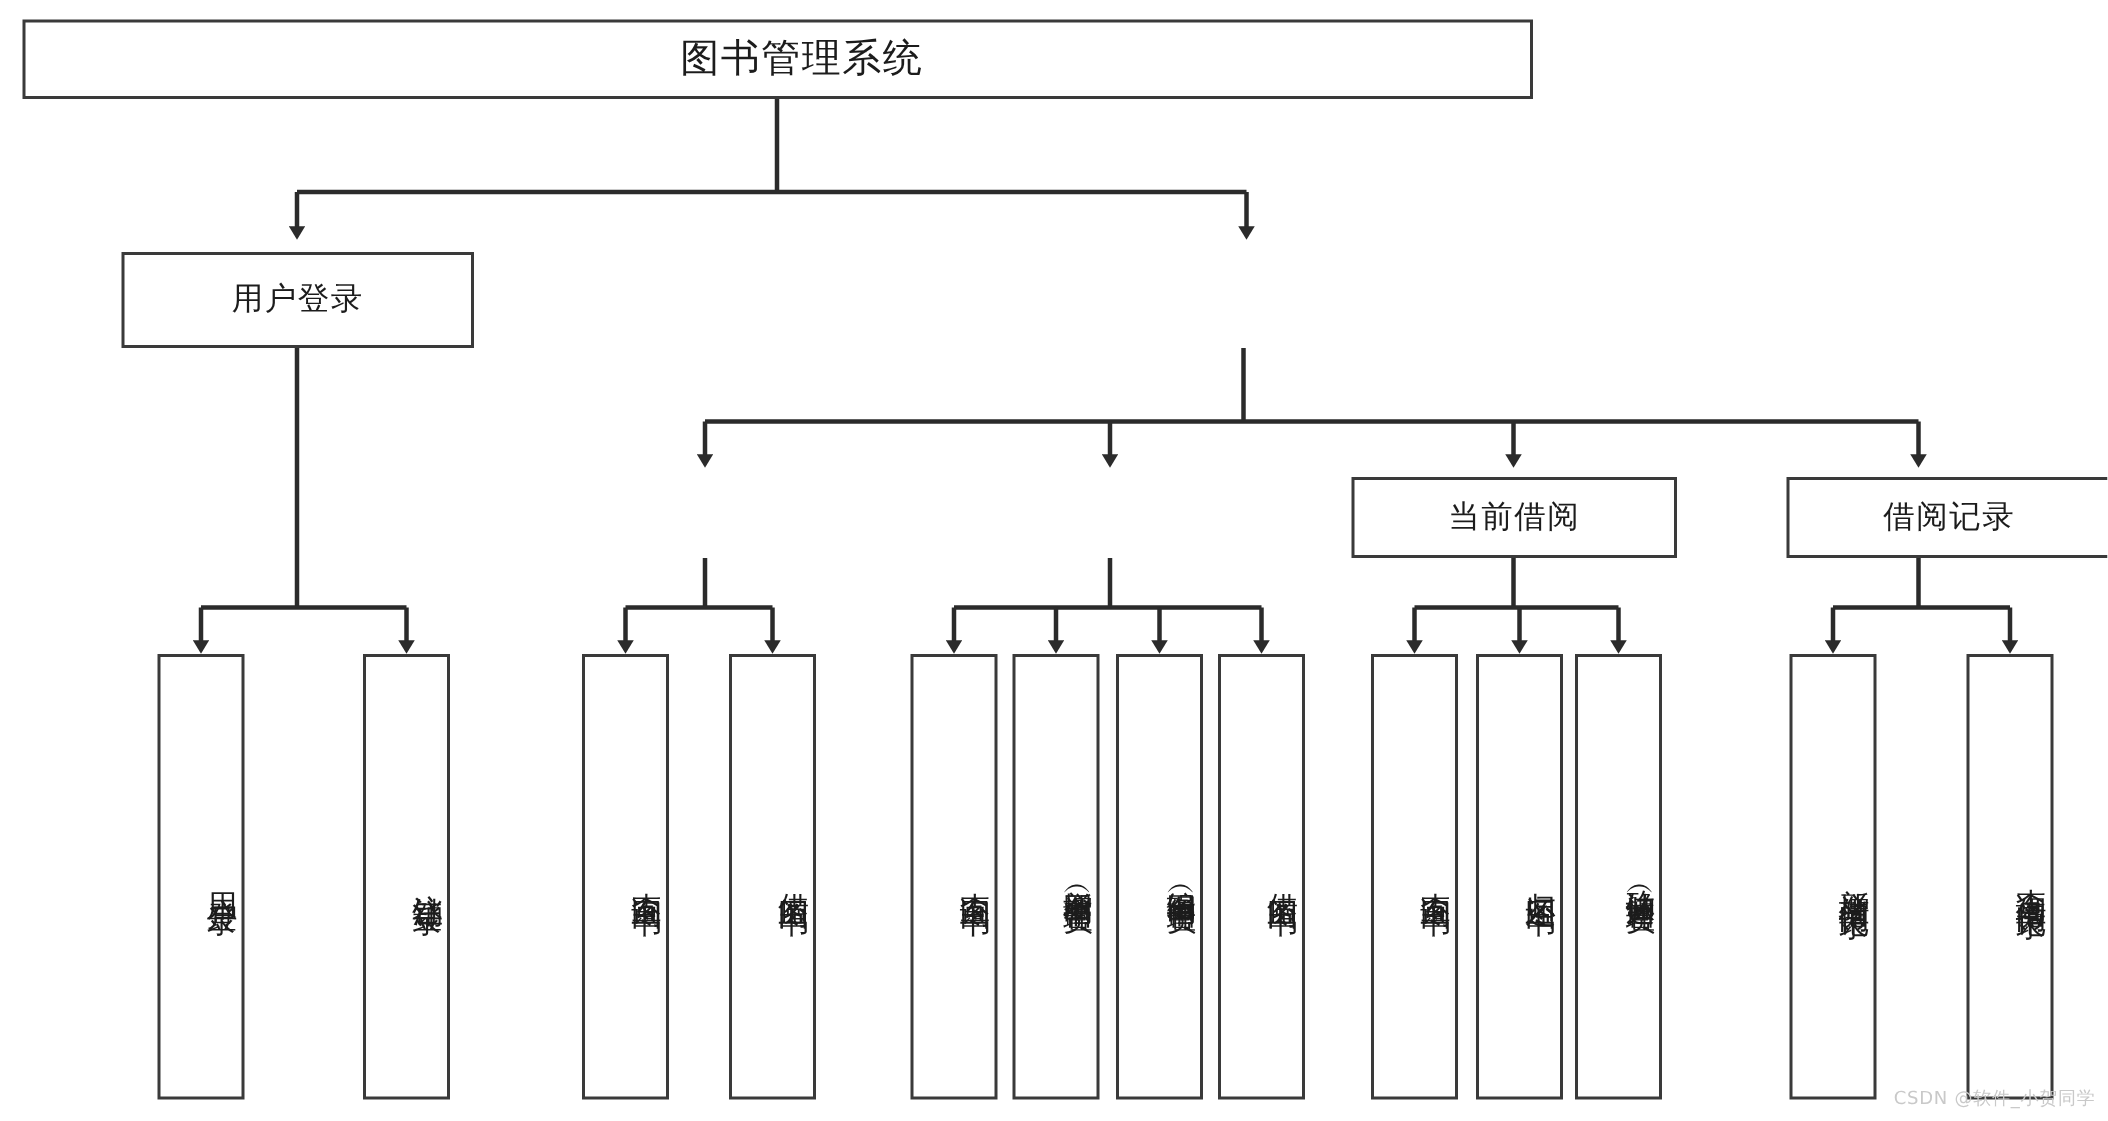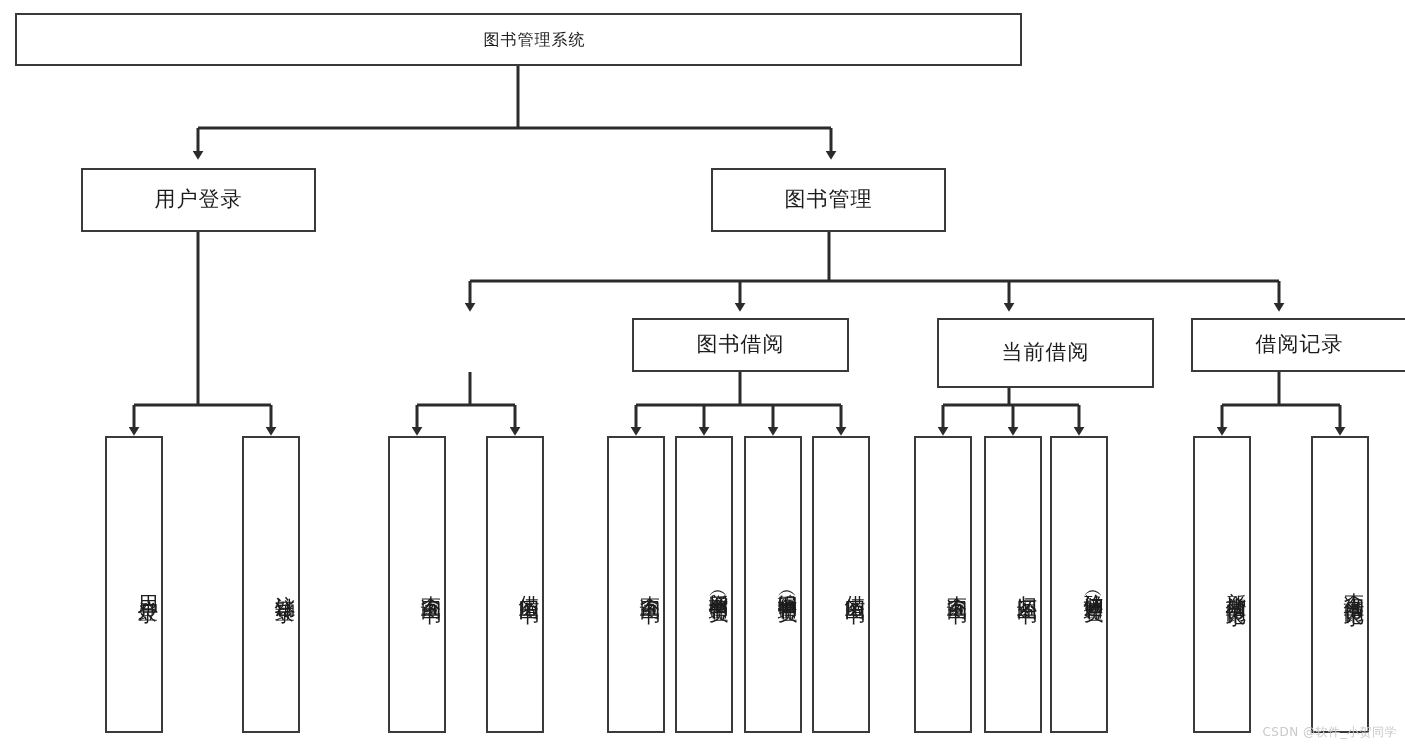--- a/index.html
+++ b/index.html
@@ -34,21 +34,21 @@
     justify-content: center;
     color: #1c1c1c;
   }
   .node-h {           
     font-size: 21px;
     letter-spacing: 1px;
     line-height: 1.2;
     white-space: nowrap;
   }
   .node-root {
-    font-size: 16px;
+    font-size: 26px;
     padding-left: 32px;
   }
   .node-v {           
     writing-mode: vertical-rl;
     text-orientation: upright;
     font-size: 20.5px;
     line-height: 1.32;
     letter-spacing: 3px;
     padding-top: 8px;
     padding-bottom: 8px;
@@ -125,24 +125,22 @@
       <path d="M1279,372 L1279,405"></path>
       <path d="M1222,405 L1340,405"></path>
       <path d="M1222,405 L1222,428" marker-end="url(#arrowhead)"></path>
       <path d="M1340,405 L1340,428" marker-end="url(#arrowhead)"></path>
     </g>
   </svg>
 
   <div class="node node-h node-root" style="left:15px; top:13px; width:1007px; height:53px;">图书管理系统</div>
 
   <div class="node node-h" style="left:81px; top:168px; width:235px; height:64px;">用户登录</div>
-  <div class="node node-h" style="left:711px; top:168px; width:235px; height:64px;">图书管理</div>
 
-  <div class="node node-h" style="left:632px; top:318px; width:217px; height:54px;">图书借阅</div>
-  <div class="node node-h" style="left:901px; top:318px; width:217px; height:70px;margin-left:36px;">当前借阅</div>
+  <div class="node node-h" style="left:901px; top:318px; width:217px; height:54px;">当前借阅</div>
   <div class="node node-h" style="left:1171px; top:318px; width:217px; height:54px;margin-left:20px;">借阅记录</div>
 
   <div class="node node-v" style="left:105px; top:436px; width:58px; height:297px;">用户登录</div>
   <div class="node node-v" style="left:242px; top:436px; width:58px; height:297px;">注销登录</div>
 
   <div class="node node-v" style="left:388px; top:436px; width:58px; height:297px;">查询图书</div>
   <div class="node node-v" style="left:486px; top:436px; width:58px; height:297px;">借阅图书</div>
 
   <div class="node node-v" style="left:607px; top:436px; width:58px; height:297px;">查询图书</div>
   <div class="node node-v tall" style="left:675px; top:436px; width:58px; height:297px;">新增图书（管理员）</div>

